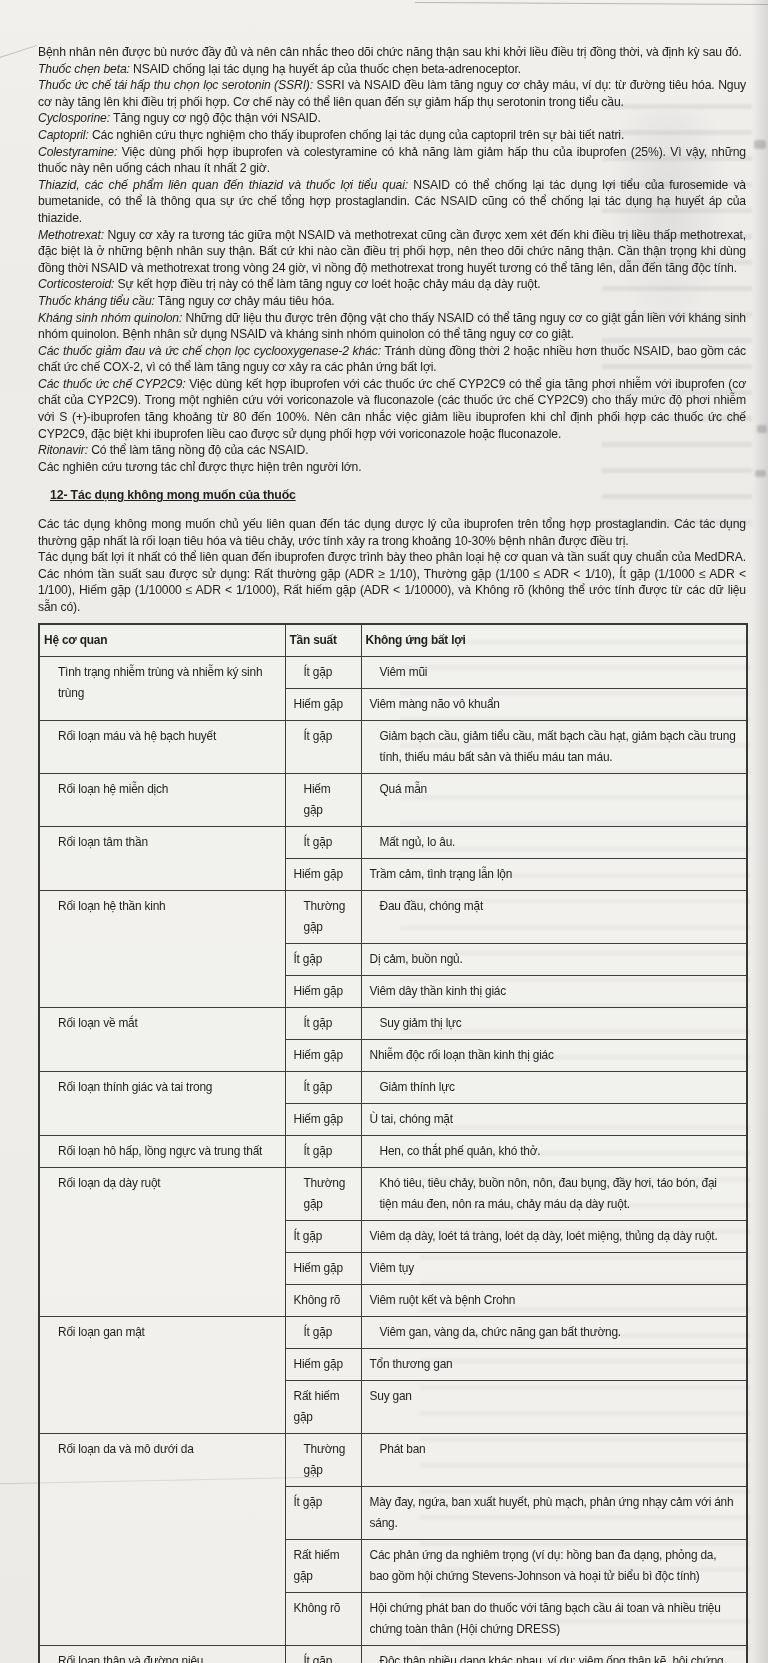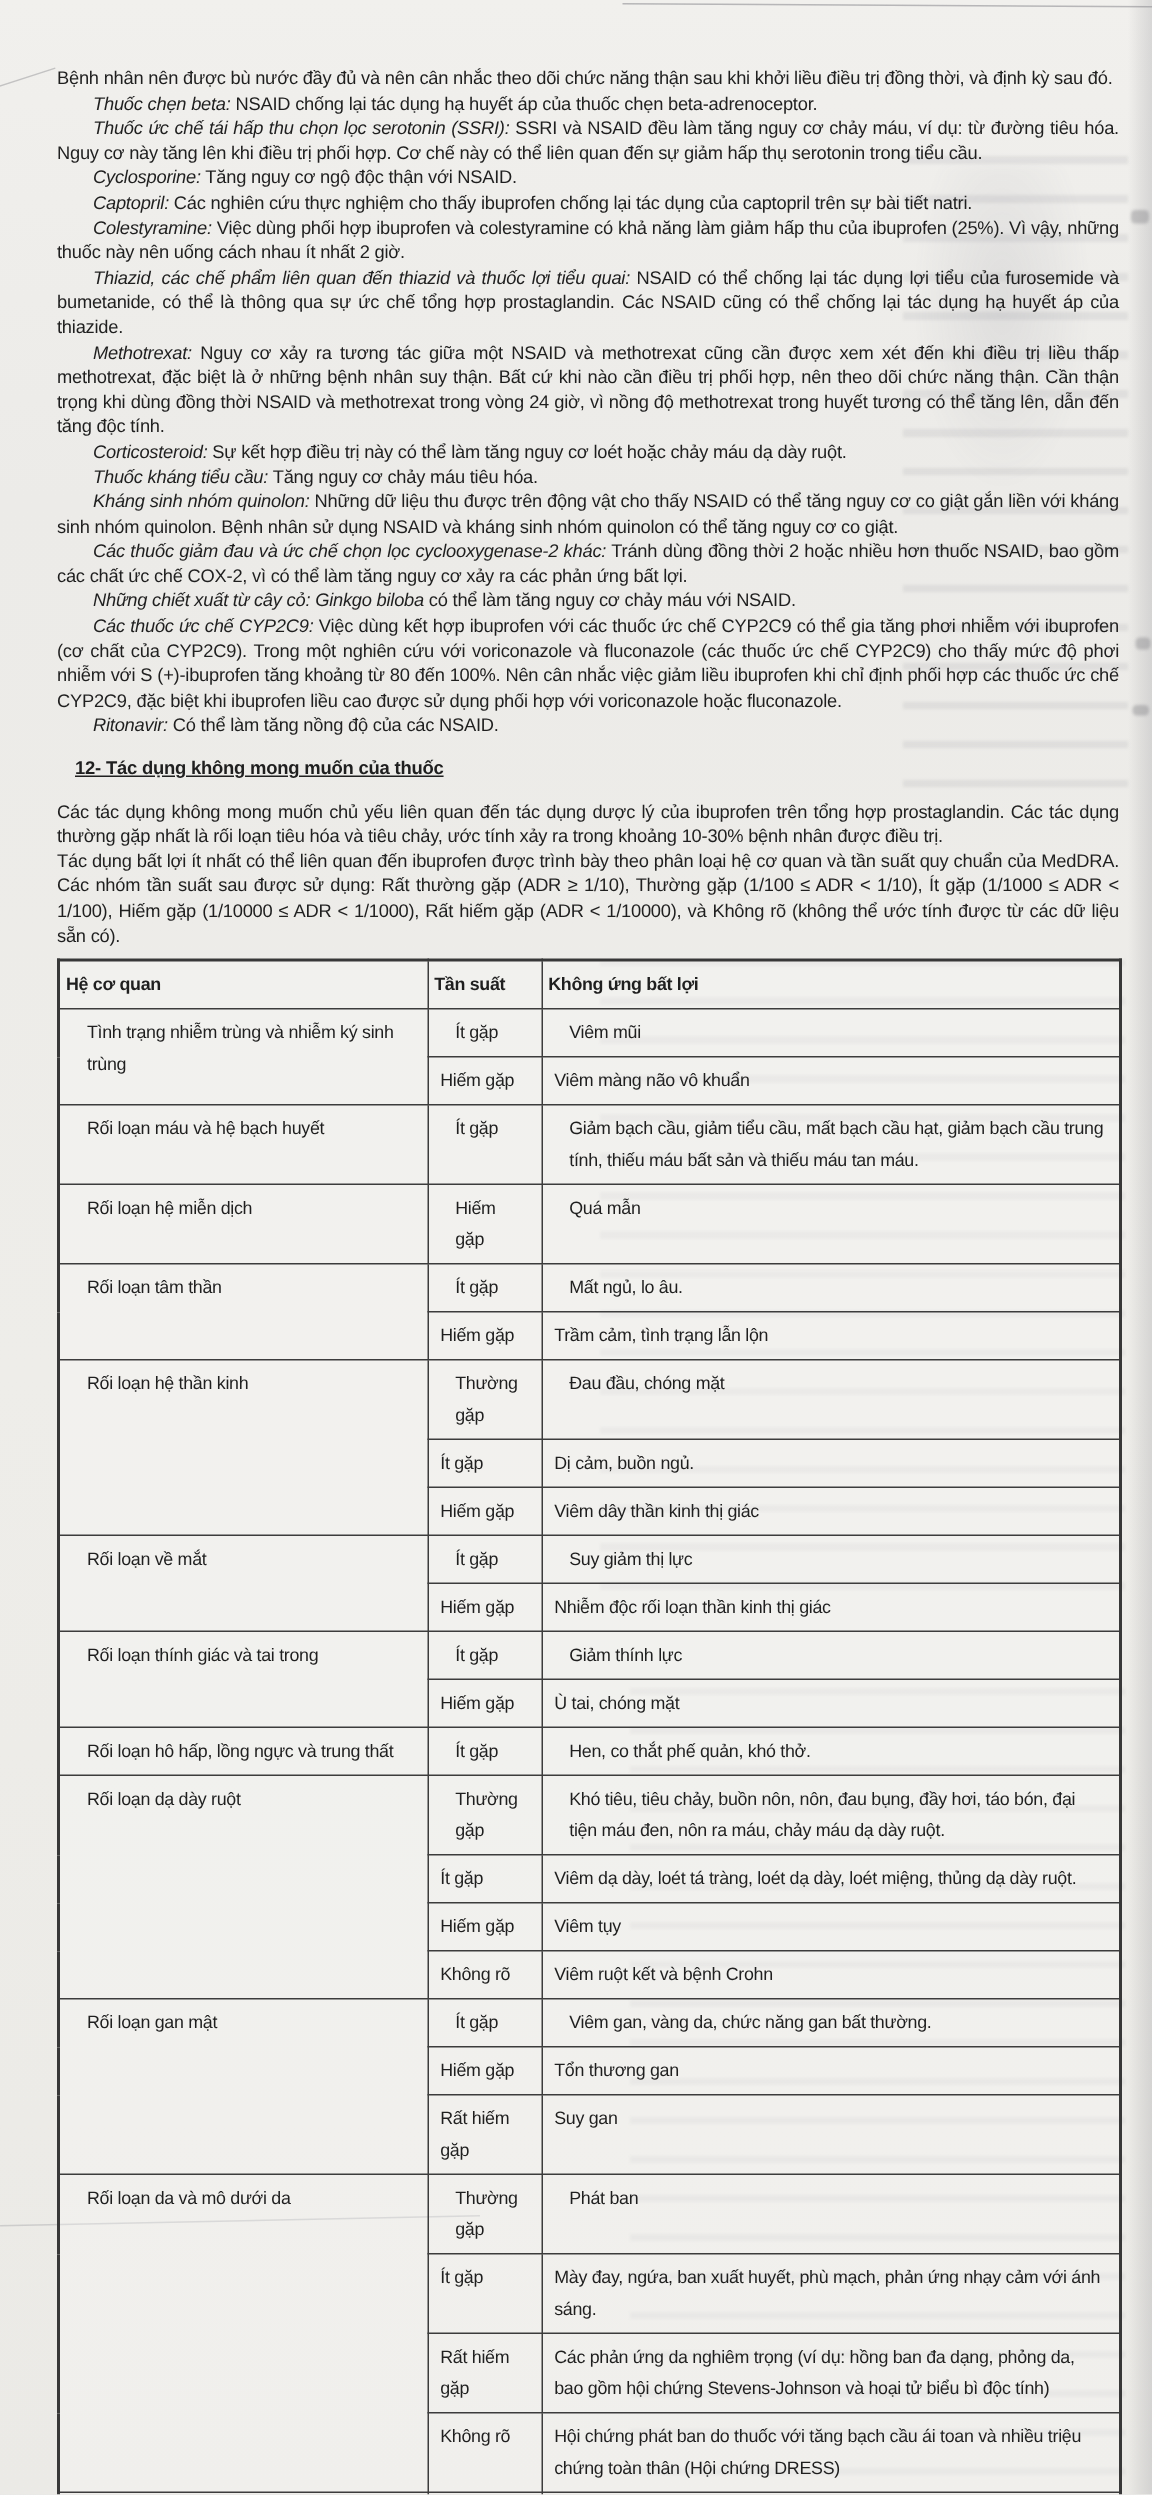--- a/index.html
+++ b/index.html
@@ -27,21 +27,21 @@
   .bleed-3{top:1110px;left:420px;width:330px;height:540px;opacity:.7;}
   .smudge{background:rgba(95,96,104,0.30);border-radius:3px;filter:blur(1px);}
   .smudge-1{top:140px;right:2px;width:12px;height:9px;}
   .smudge-2{top:425px;right:1px;width:10px;height:8px;}
   .smudge-3{top:470px;right:2px;width:11px;height:7px;}
   .ghost-num{top:110px;right:40px;width:120px;height:220px;filter:blur(3px);opacity:.10;
     background:radial-gradient(ellipse at 50% 40%,#5a5c6e 0%,rgba(90,92,110,0.4) 45%,rgba(0,0,0,0) 70%);}
   
   .content{position:absolute;top:44px;left:38px;width:708px;}
   p.body{margin:0;font-size:12.2px;line-height:16.6px;letter-spacing:-0.15px;text-align:justify;}
-  p.body .lead{font-style:italic;margin-left:24px;}
+  p.body .lead{font-style:italic;}
   h2.sec{margin:12px;font-size:12.3px;line-height:16.6px;letter-spacing:-0.15px;font-weight:bold;text-decoration:underline;}
   
   table.adr{border-collapse:collapse;table-layout:fixed;width:708px;margin-top:7px;
     border:2px solid #383838;background:rgba(255,255,255,0.25);}
   table.adr th, table.adr td{
     border:1px solid #3c3c3c;vertical-align:top;text-align:left;
     padding:5px 8px;font-size:11.9px;line-height:21px;letter-spacing:-0.2px;font-weight:normal;
   }
   table.adr th{font-weight:bold;padding:6px 4px;line-height:19px;}
   table.adr col.c-organ{width:246px;}
@@ -75,23 +75,23 @@
           <p class="body"><span class="lead">Thuốc ức chế tái hấp thu chọn lọc serotonin (SSRI):</span><span> SSRI và NSAID đều làm tăng nguy cơ chảy máu, ví dụ: từ đường tiêu hóa. Nguy cơ này tăng lên khi điều trị phối hợp. Cơ chế này có thể liên quan đến sự giảm hấp thụ serotonin trong tiểu cầu.</span></p>
           <p class="body"><span class="lead">Cyclosporine:</span><span> Tăng nguy cơ ngộ độc thận với NSAID.</span></p>
           <p class="body"><span class="lead">Captopril:</span><span> Các nghiên cứu thực nghiệm cho thấy ibuprofen chống lại tác dụng của captopril trên sự bài tiết natri.</span></p>
           <p class="body"><span class="lead">Colestyramine:</span><span> Việc dùng phối hợp ibuprofen và colestyramine có khả năng làm giảm hấp thu của ibuprofen (25%). Vì vậy, những thuốc này nên uống cách nhau ít nhất 2 giờ.</span></p>
           <p class="body"><span class="lead">Thiazid, các chế phẩm liên quan đến thiazid và thuốc lợi tiểu quai:</span><span> NSAID có thể chống lại tác dụng lợi tiểu của furosemide và bumetanide, có thể là thông qua sự ức chế tổng hợp prostaglandin. Các NSAID cũng có thể chống lại tác dụng hạ huyết áp của thiazide.</span></p>
           <p class="body"><span class="lead">Methotrexat:</span><span> Nguy cơ xảy ra tương tác giữa một NSAID và methotrexat cũng cần được xem xét đến khi điều trị liều thấp methotrexat, đặc biệt là ở những bệnh nhân suy thận. Bất cứ khi nào cần điều trị phối hợp, nên theo dõi chức năng thận. Cần thận trọng khi dùng đồng thời NSAID và methotrexat trong vòng 24 giờ, vì nồng độ methotrexat trong huyết tương có thể tăng lên, dẫn đến tăng độc tính.</span></p>
           <p class="body"><span class="lead">Corticosteroid:</span><span> Sự kết hợp điều trị này có thể làm tăng nguy cơ loét hoặc chảy máu dạ dày ruột.</span></p>
           <p class="body"><span class="lead">Thuốc kháng tiểu cầu:</span><span> Tăng nguy cơ chảy máu tiêu hóa.</span></p>
           <p class="body"><span class="lead">Kháng sinh nhóm quinolon:</span><span> Những dữ liệu thu được trên động vật cho thấy NSAID có thể tăng nguy cơ co giật gắn liền với kháng sinh nhóm quinolon. Bệnh nhân sử dụng NSAID và kháng sinh nhóm quinolon có thể tăng nguy cơ co giật.</span></p>
           <p class="body"><span class="lead">Các thuốc giảm đau và ức chế chọn lọc cyclooxygenase-2 khác:</span><span> Tránh dùng đồng thời 2 hoặc nhiều hơn thuốc NSAID, bao gồm các chất ức chế COX-2, vì có thể làm tăng nguy cơ xảy ra các phản ứng bất lợi.</span></p>
-          <p class="body"><span class="lead">Những chiết xuất từ cây cỏ: Ginkgo biloba</span><span> có thể làm tăng nguy cơ chảy máu với NSAID.</span></p>
           <p class="body"><span class="lead">Các thuốc ức chế CYP2C9:</span><span> Việc dùng kết hợp ibuprofen với các thuốc ức chế CYP2C9 có thể gia tăng phơi nhiễm với ibuprofen (cơ chất của CYP2C9). Trong một nghiên cứu với voriconazole và fluconazole (các thuốc ức chế CYP2C9) cho thấy mức độ phơi nhiễm với S (+)-ibuprofen tăng khoảng từ 80 đến 100%. Nên cân nhắc việc giảm liều ibuprofen khi chỉ định phối hợp các thuốc ức chế CYP2C9, đặc biệt khi ibuprofen liều cao được sử dụng phối hợp với voriconazole hoặc fluconazole.</span></p>
           <p class="body"><span class="lead">Ritonavir:</span><span> Có thể làm tăng nồng độ của các NSAID.</span></p>
+          <p class="body"><span>Các nghiên cứu tương tác chỉ được thực hiện trên người lớn.</span></p>
         </div>
     </section>
 
     <section>
       <h2 class="sec">12- Tác dụng không mong muốn của thuốc</h2>
       <div id="adverse-paragraphs">
           <p class="body">Các tác dụng không mong muốn chủ yếu liên quan đến tác dụng dược lý của ibuprofen trên tổng hợp prostaglandin. Các tác dụng thường gặp nhất là rối loạn tiêu hóa và tiêu chảy, ước tính xảy ra trong khoảng 10-30% bệnh nhân được điều trị.</p>
           <p class="body">Tác dụng bất lợi ít nhất có thể liên quan đến ibuprofen được trình bày theo phân loại hệ cơ quan và tần suất quy chuẩn của MedDRA. Các nhóm tần suất sau được sử dụng: Rất thường gặp (ADR ≥ 1/10), Thường gặp (1/100 ≤ ADR &lt; 1/10), Ít gặp (1/1000 ≤ ADR &lt; 1/100), Hiếm gặp (1/10000 ≤ ADR &lt; 1/1000), Rất hiếm gặp (ADR &lt; 1/10000), và Không rõ (không thể ước tính được từ các dữ liệu sẵn có).</p>
         </div>
 

